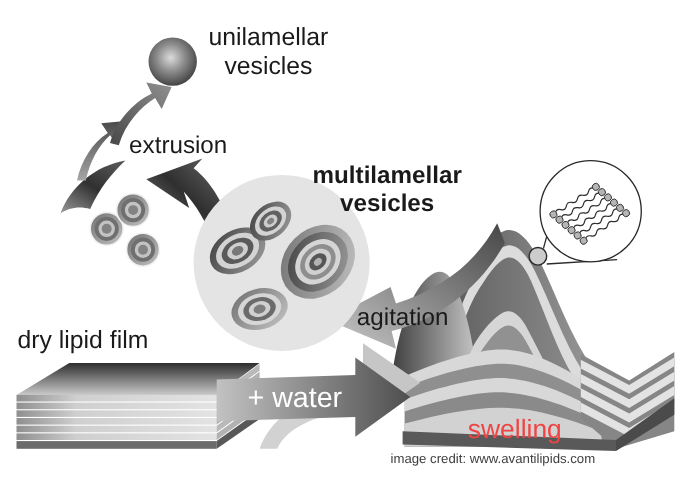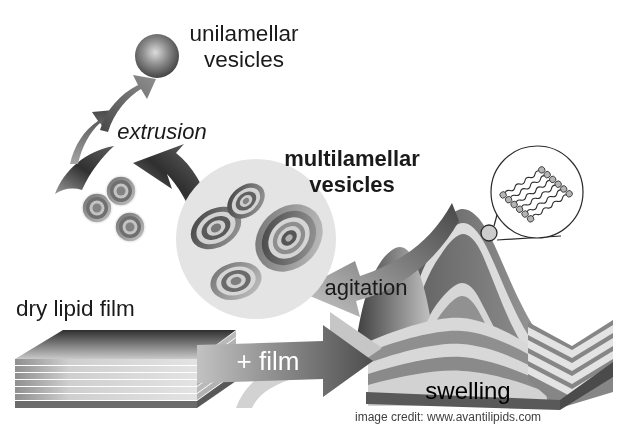--- a/index.html
+++ b/index.html
@@ -3,21 +3,21 @@
 <meta charset="utf-8">
 <style>
   html,body{margin:0;padding:0;background:#fff;}
   #stage{position:relative;width:630px;height:437px;background:#fff;overflow:hidden;
          font-family:"Liberation Sans",sans-serif;}
   #art{position:absolute;left:0;top:0;}
   .label{position:absolute;color:#1a1a1a;line-height:1.16;white-space:nowrap;}
   .c{text-align:center;}
   .f22{font-size:22px;}
   .f23{font-size:22.5px;}
-  .inv{color:#000000;}
+  .inv{color:#ef4444;}
   .water{color:#ffffff;font-size:26px;}
   .swell{font-size:24px;}
   .credit{font-size:12px;color:#404040;}
 </style>
 </head>
 <body>
 
 <div id="stage">
 
 <svg id="art" width="630" height="437" viewBox="0 0 630 437">
@@ -230,30 +230,30 @@
       </g>
     </g>
   </g>
 </svg>
 
 <div class="label f23 c" style="left:173px;top:21px;width:142px;">
   <div>unilamellar</div>
   <div>vesicles</div>
 </div>
 
-<div class="label f22 c" style="left:102px;top:119px;width:120px;font-style:italic;">extrusion</div>
+<div class="label f22 c" style="left:102px;top:119px;width:120px;">extrusion</div>
 
 <div class="label f22 c" style="left:277px;top:146px;width:150px;font-weight:bold;">
   <div>multilamellar</div>
   <div>vesicles</div>
 </div>
 
 <div class="label f23" style="left:16px;top:296px;">dry lipid film</div>
 
 <div class="label f22 c" style="left:310px;top:275px;width:112px;">agitation</div>
 
-<div class="label water c" style="left:208px;top:346px;width:120px;">+ film</div>
+<div class="label water c" style="left:208px;top:346px;width:120px;">+ water</div>
 
 <div class="label swell inv c" style="left:413px;top:377px;width:110px;">swelling</div>
 
 <div class="label credit" style="left:355px;top:411px;">image credit: www.avantilipids.com</div>
 
 </div>
 
 </body></html>

